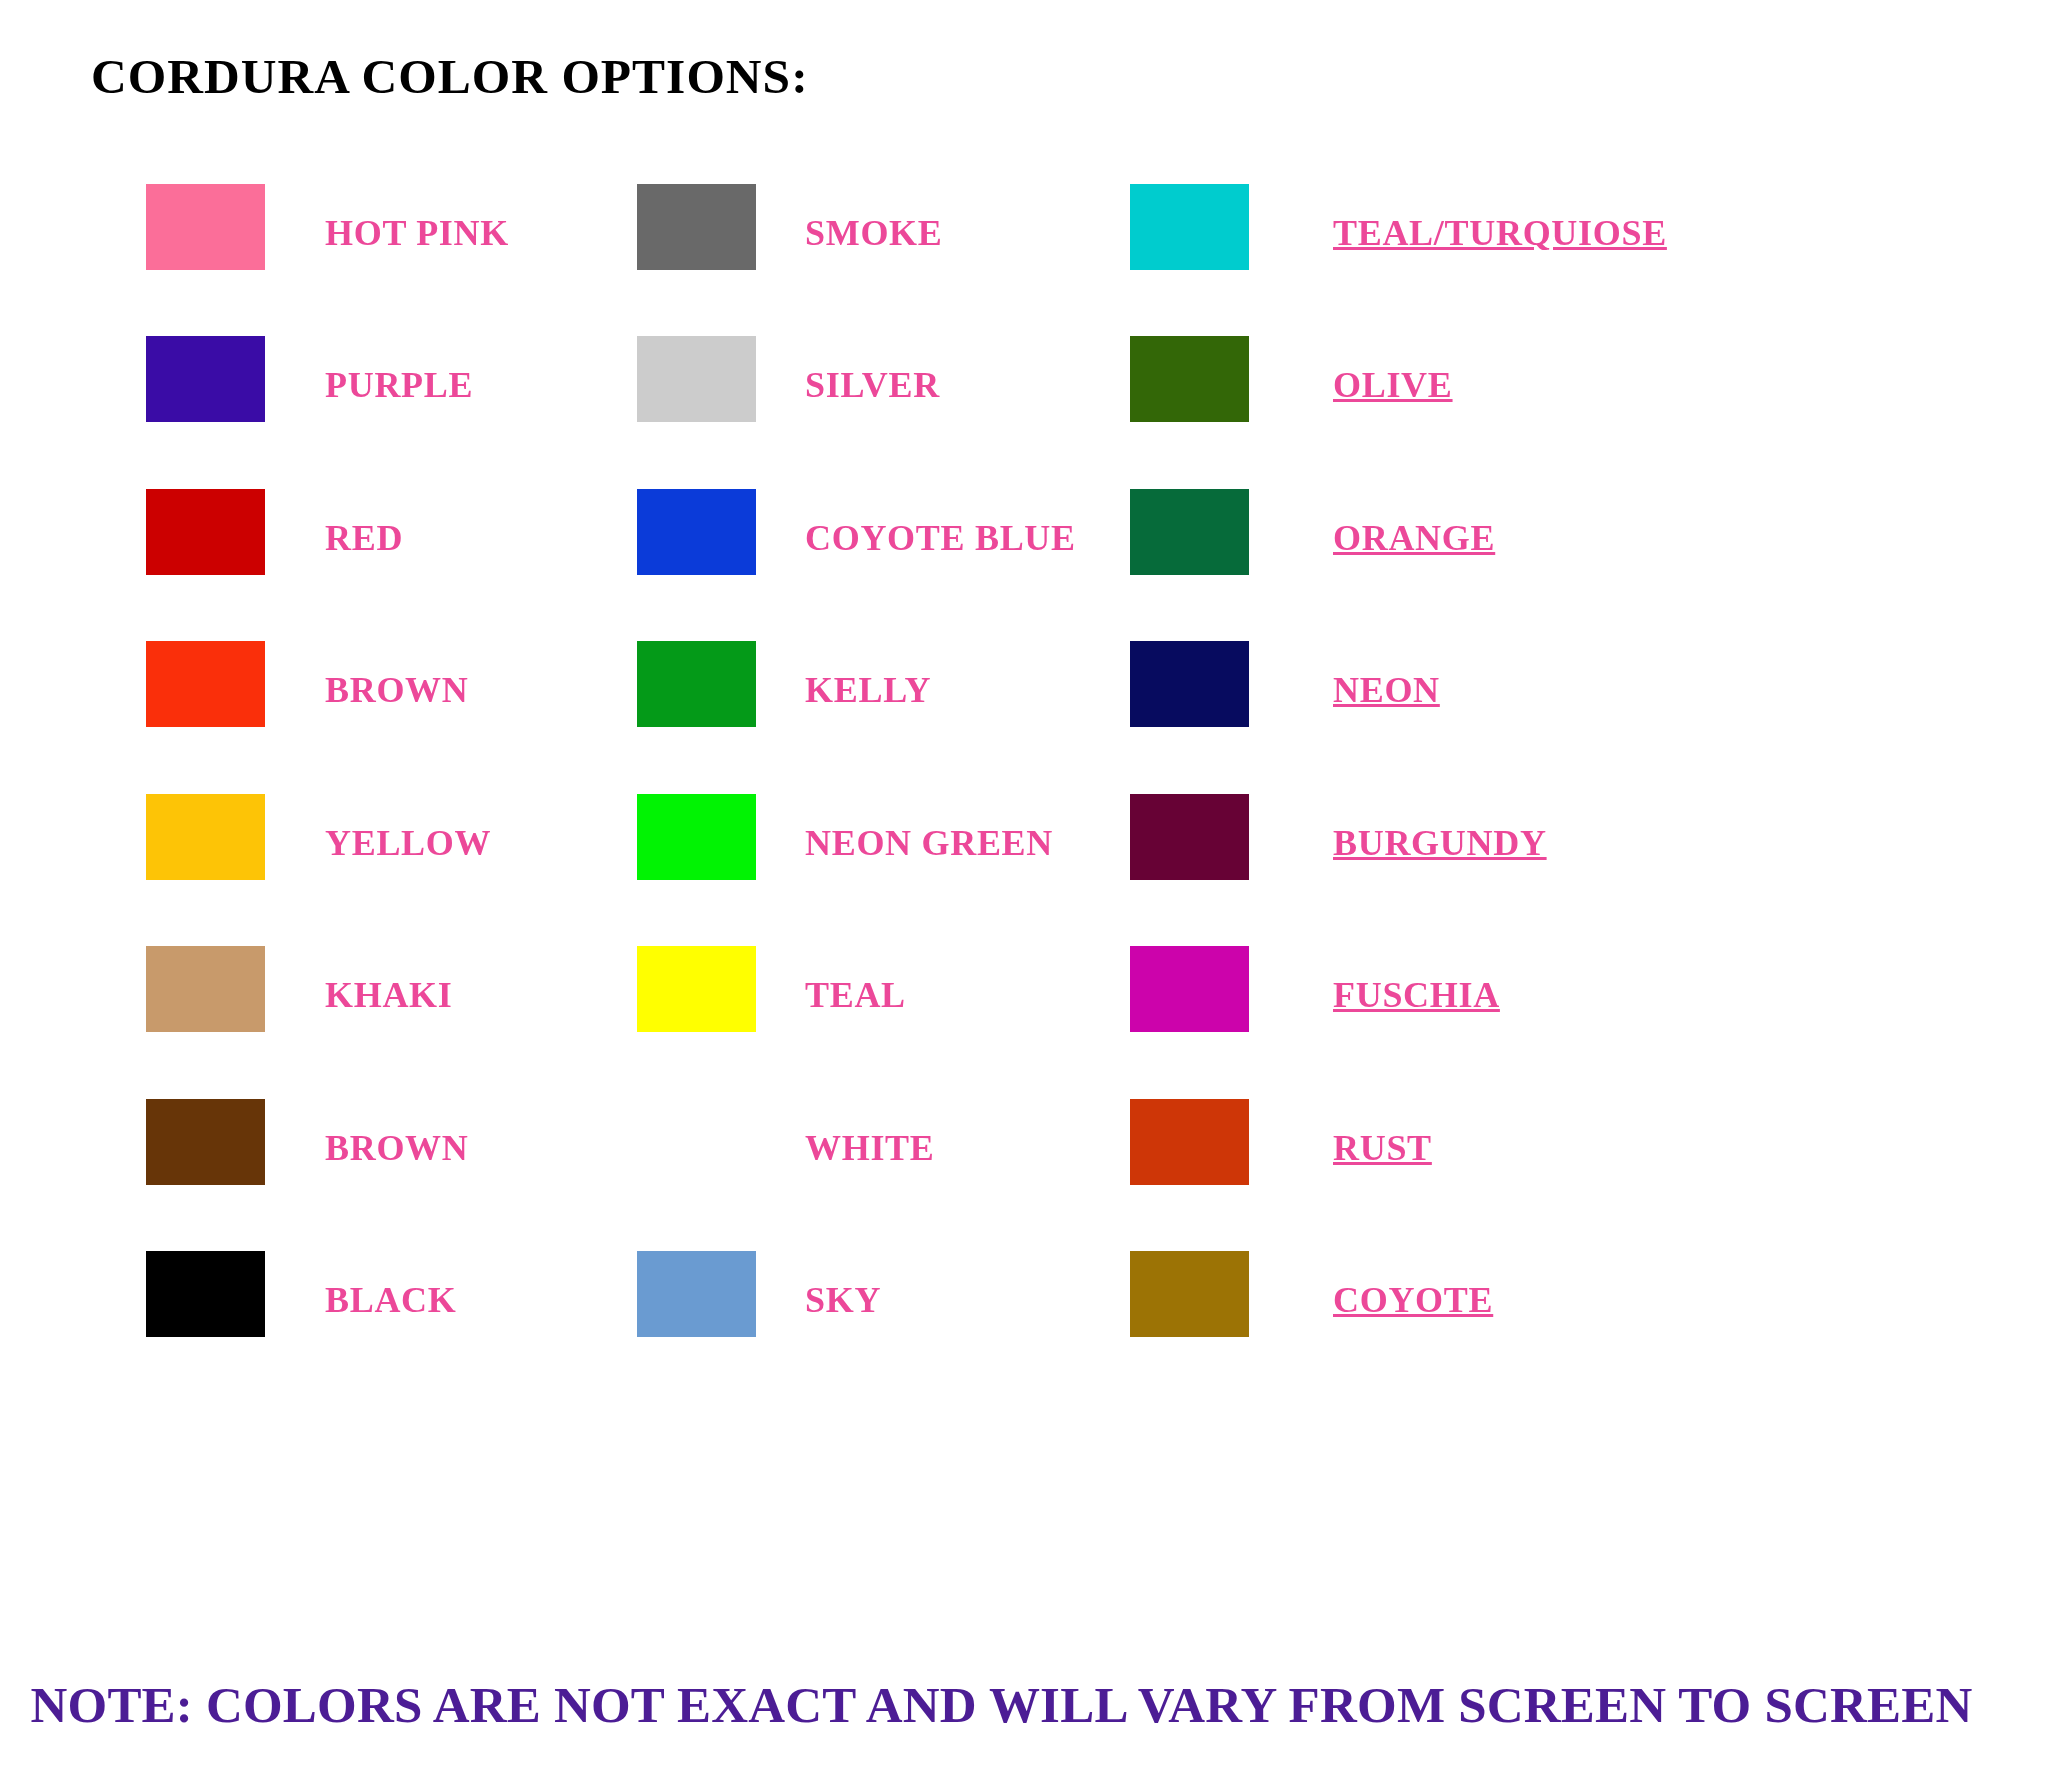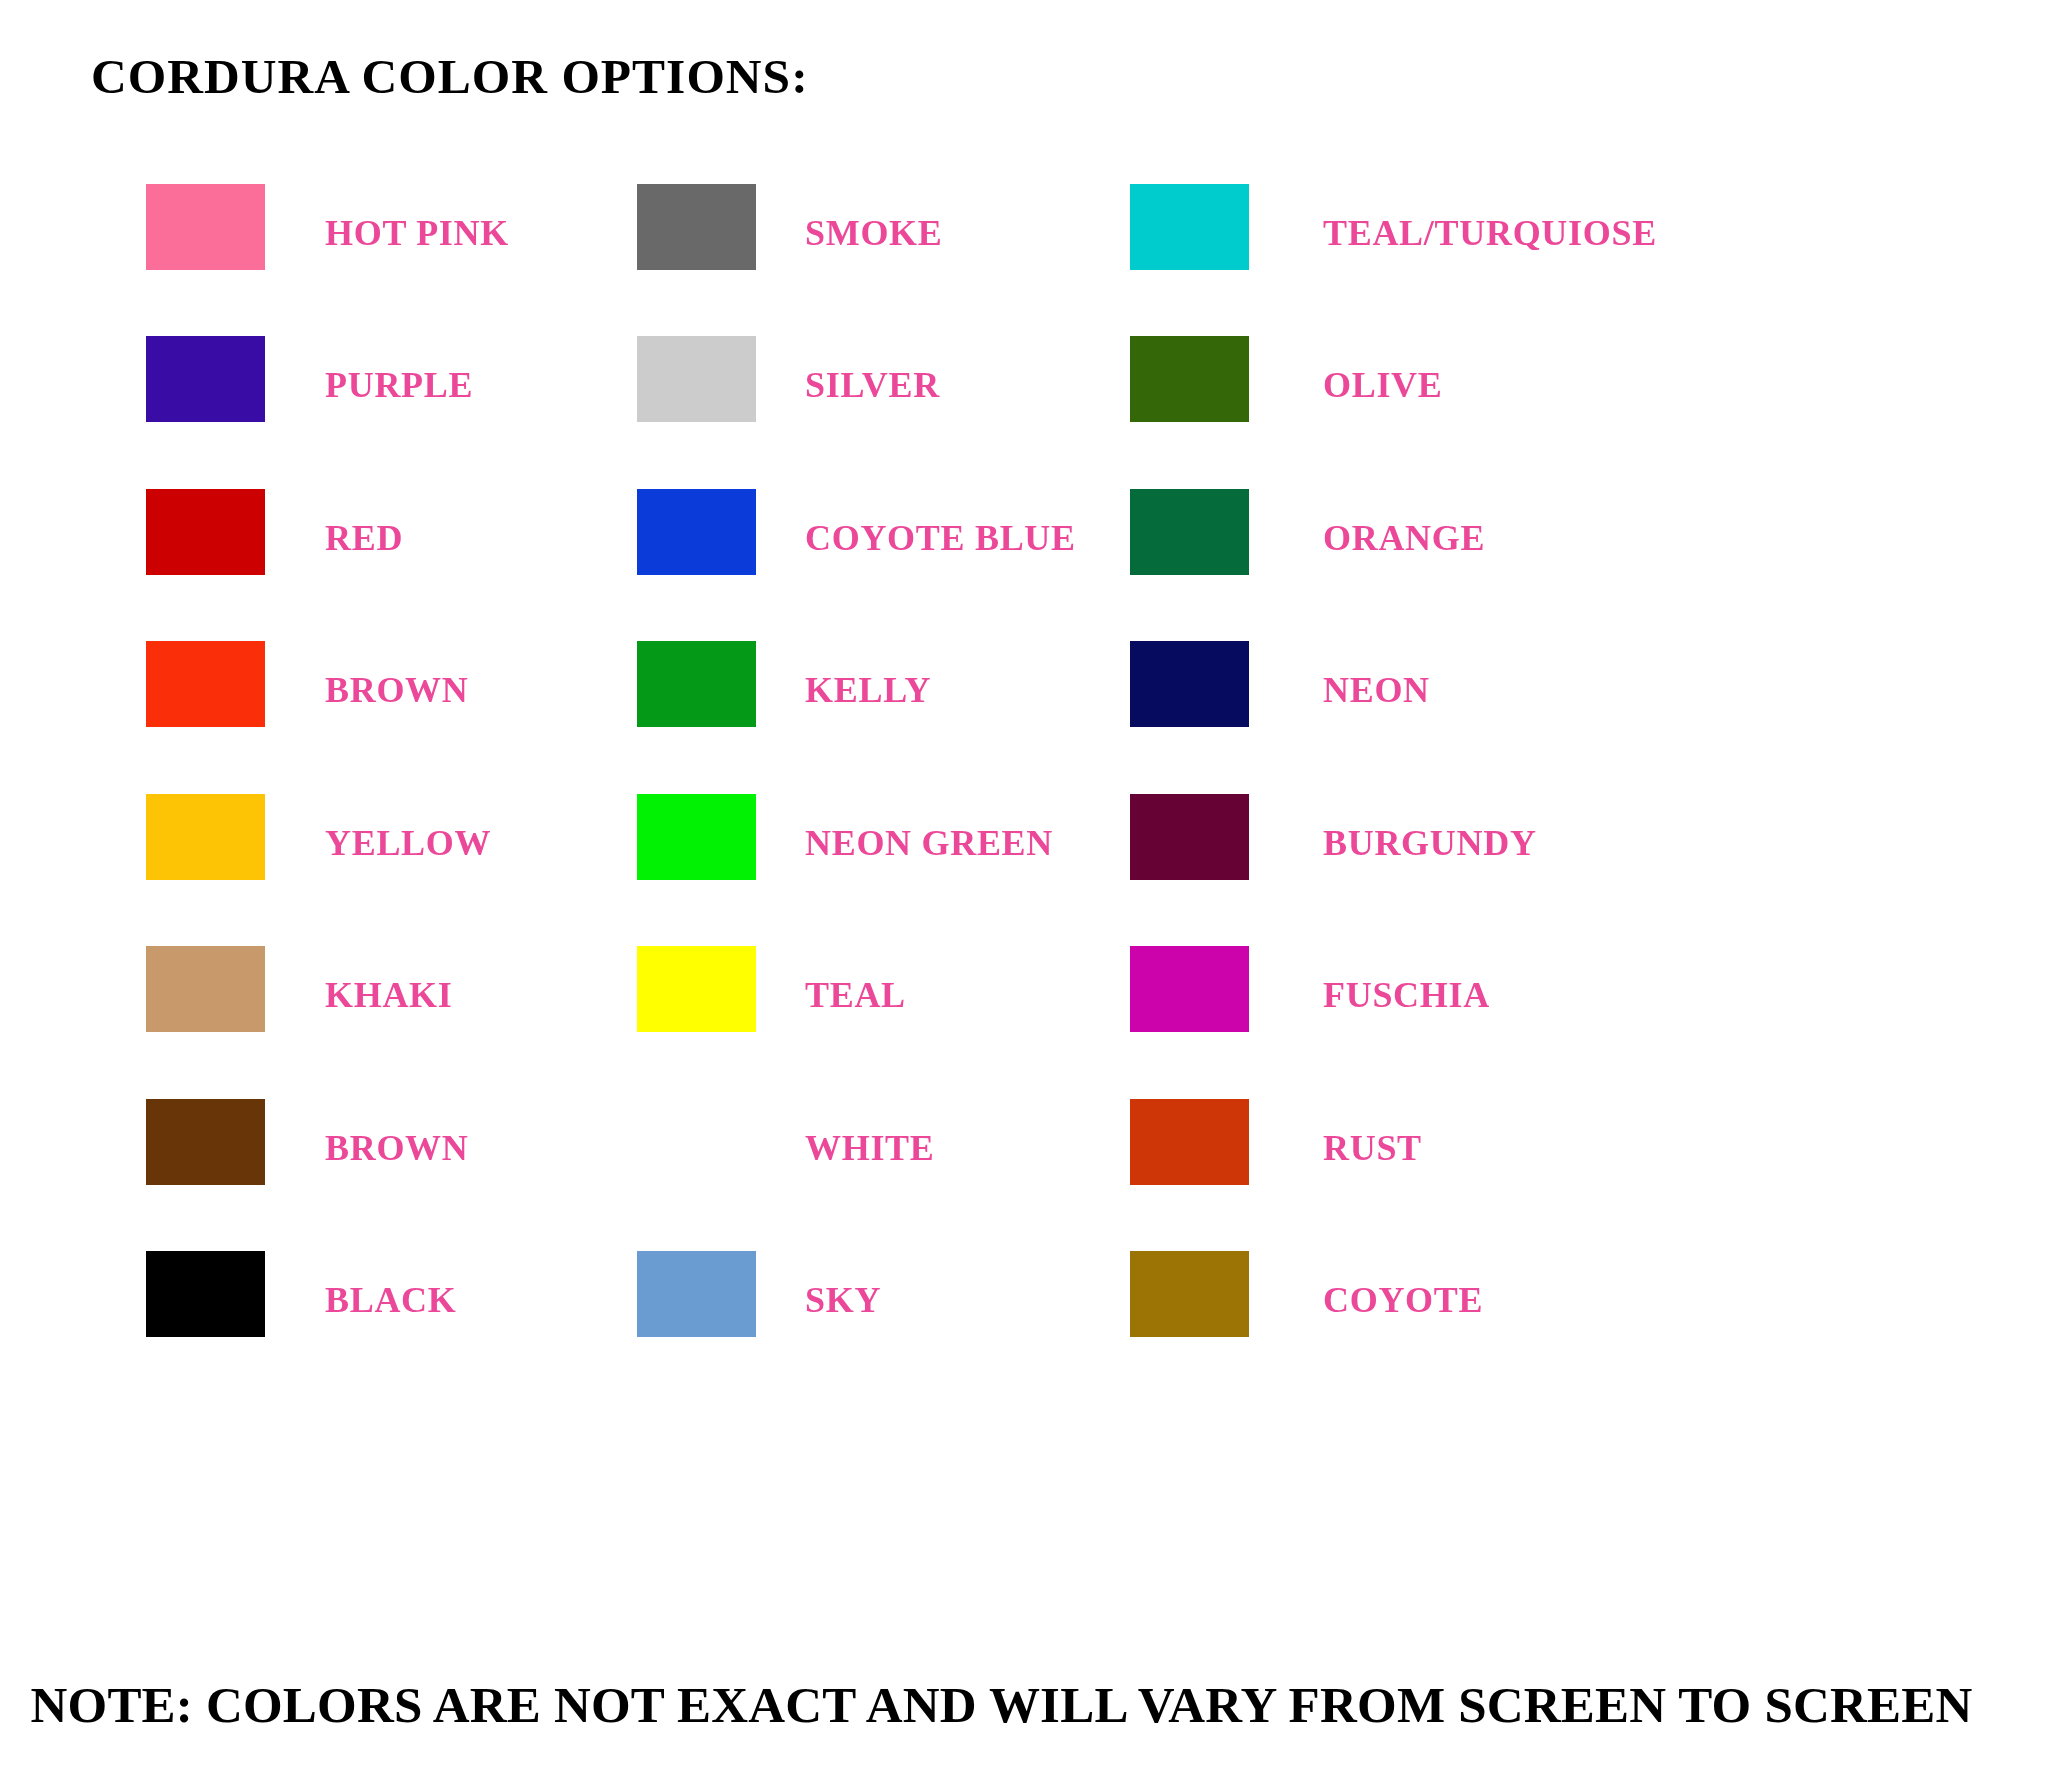--- a/index.html
+++ b/index.html
@@ -72,37 +72,37 @@
     font-size: 36px;
     line-height: 1;
     letter-spacing: 0.7px;
     color: #ec4899;
     white-space: nowrap;
   }
 
   
   .col-1 .swatch-label { left: 179px; }
   .col-2 .swatch-label { left: 168px; }
-  .col-3 .swatch-label { left: 193px; }
+  .col-3 .swatch-label { left: 203px; text-decoration: underline; }
 
   
   .swatch-label.nudge-down { padding-top: 5.9px; }
 
   
   .footer-note {
     position: absolute;
     left: 30.5px;
     top: 1680px;
     width: 2027px;
     font-family: "Liberation Serif", "DejaVu Serif", serif;
     font-weight: bold;
     font-size: 51px;
     line-height: 1.0;
     letter-spacing: 0.2px;
-    color: #000000;
+    color: #4c1d95;
     white-space: nowrap;
     transform: scaleX(1.0);
     transform-origin: left top;
   }
 </style>
 </head>
 <body>
 
 <div id="page">
 

